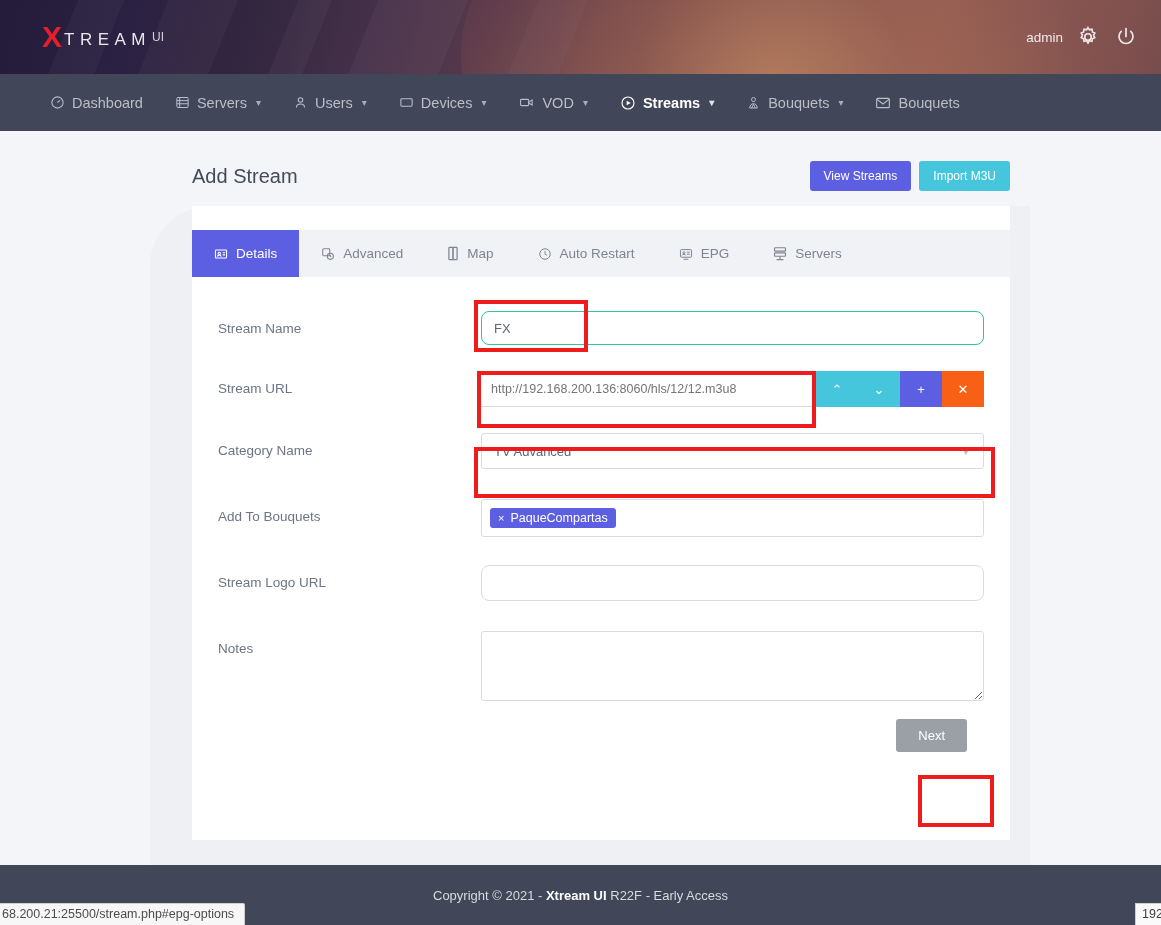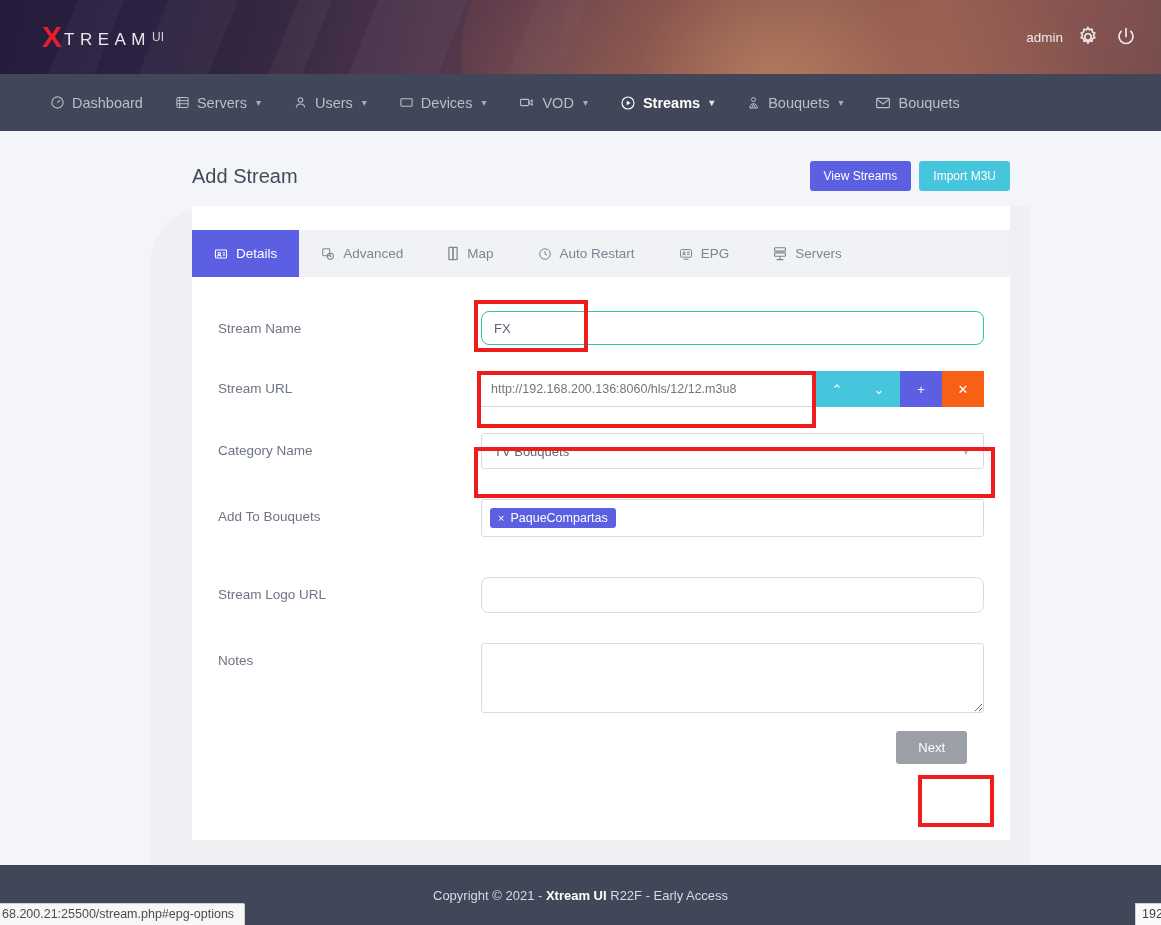--- a/index.html
+++ b/index.html
@@ -426,27 +426,27 @@
             <button class="urlbtn pu">+</button>
             <button class="urlbtn or">✕</button>
           </div>
         </div>
       </div>
 
       <div class="row" style="margin-bottom:30px;">
         <div class="row-label">Category Name</div>
         <div class="row-field">
           <div class="select-box">
-            <span>TV Bouquets</span>
+            <span>TV Advanced</span>
             <span class="select-arrow">▼</span>
           </div>
         </div>
       </div>
 
-      <div class="row" style="margin-bottom:40px;">
+      <div class="row" style="margin-bottom:28px;">
         <div class="row-label">Add To Bouquets</div>
         <div class="row-field">
           <div class="tagbox">
             <span class="tag">
               <span class="tag-x">×</span>
               <span>PaqueCompartas</span>
             </span>
           </div>
         </div>
       </div>

